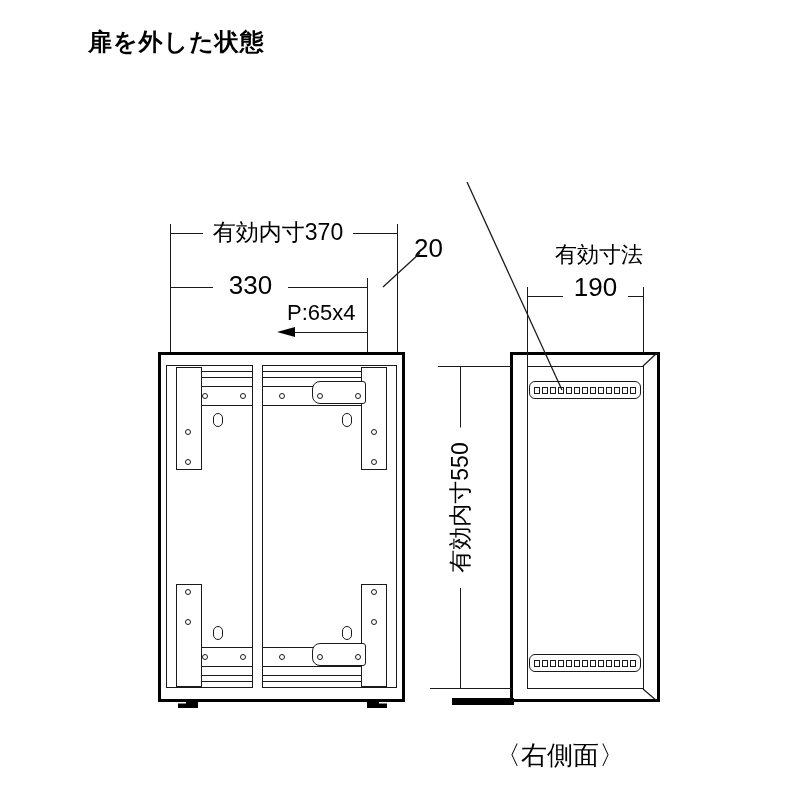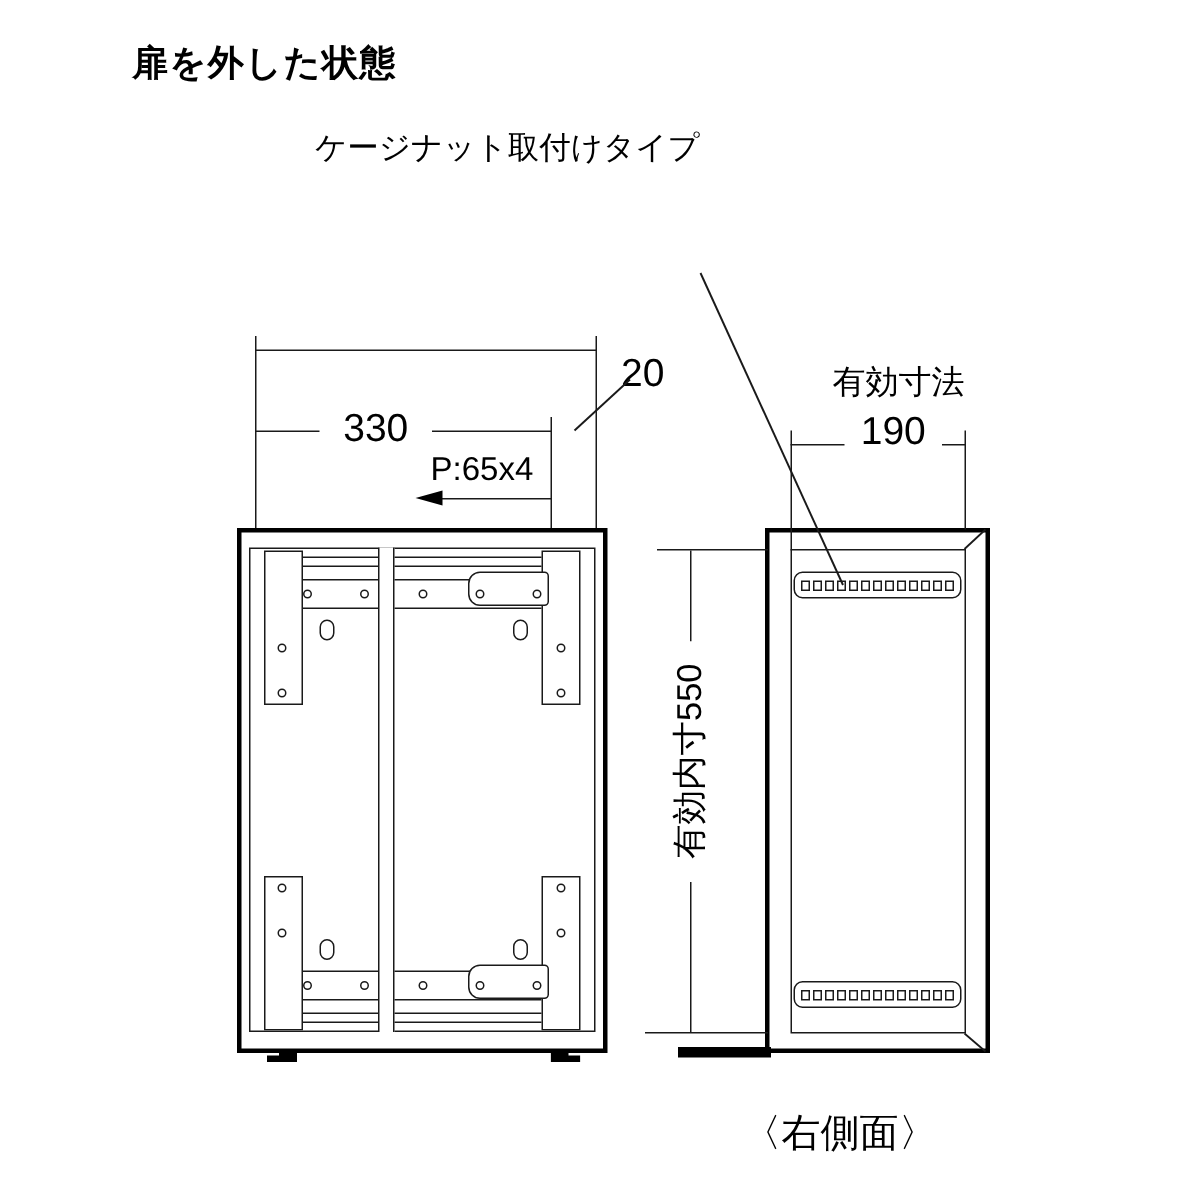--- a/index.html
+++ b/index.html
@@ -26,21 +26,20 @@
   svg.overlay{position:absolute;left:0;top:0;pointer-events:none;}
 </style>
 </head>
 <body>
 
 <div id="stage">
 
   <div class="label" style="left:88px;top:26px;font-size:24px;font-weight:bold;letter-spacing:1px;">扉を外した状態</div>
 
   <div class="abs" style="left:210px;top:84px;font-size:21px;line-height:29px;">
-    <div>ケージナット取付けタイプ</div>
   </div>
 
   <div class="outline-thick" style="left:158px;top:352px;width:247px;height:350px;"></div>
   <div class="outline-thin" style="left:166px;top:365px;width:231px;height:323px;"></div>
 
   <div class="abs" style="left:202px;top:371px;width:161px;height:7px;border-top:1px solid #1a1a1a;border-bottom:1px solid #1a1a1a;background:#fff;"></div>
   <div class="abs" style="left:202px;top:386px;width:161px;height:20px;border-top:1px solid #1a1a1a;border-bottom:1px solid #1a1a1a;background:#fff;"></div>
 
   <div class="abs" style="left:202px;top:675px;width:161px;height:7px;border-top:1px solid #1a1a1a;border-bottom:1px solid #1a1a1a;background:#fff;"></div>
   <div class="abs" style="left:202px;top:647px;width:161px;height:20px;border-top:1px solid #1a1a1a;border-bottom:1px solid #1a1a1a;background:#fff;"></div>
@@ -120,20 +119,21 @@
 
   <div class="abs" style="left:452px;top:698px;width:62px;height:7px;background:#000;"></div>
 
   <div class="vline" style="left:170px;top:224px;height:128px;"></div>
   <div class="vline" style="left:397px;top:224px;height:128px;"></div>
   <div class="vline" style="left:367px;top:278px;height:74px;"></div>
   <div class="hline" style="left:170px;top:233px;width:228px;"></div>
   <div class="hline" style="left:170px;top:287px;width:198px;"></div>
   <div class="hline" style="left:284px;top:332px;width:84px;"></div>
 
+  <div class="dimtext" style="left:203px;top:218px;width:150px;font-size:23px;line-height:28px;">有効内寸370</div>
   <div class="dimtext" style="left:213px;top:270px;width:75px;font-size:26px;line-height:30px;">330</div>
   <div class="label" style="left:414px;top:233px;font-size:26px;">20</div>
   <div class="label" style="left:287px;top:300px;font-size:22px;">P:65x4</div>
 
   <div class="label" style="left:523px;top:240px;width:120px;text-align:right;font-size:22px;">有効寸法</div>
   <div class="hline" style="left:527px;top:296px;width:117px;"></div>
   <div class="dimtext" style="left:563px;top:272px;width:65px;font-size:26px;line-height:30px;">190</div>
   <div class="vline" style="left:527px;top:287px;height:80px;"></div>
   <div class="vline" style="left:643px;top:287px;height:66px;"></div>
 

